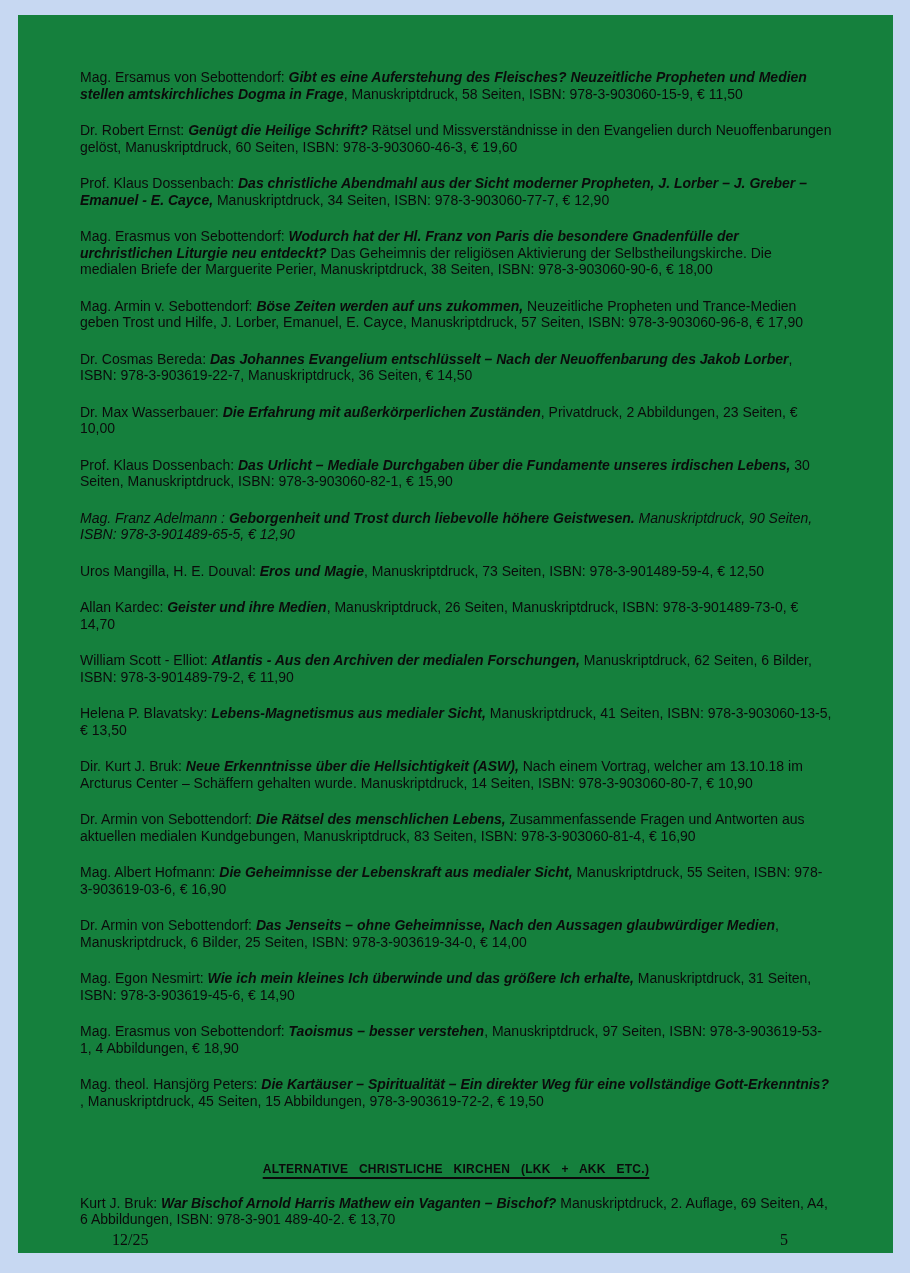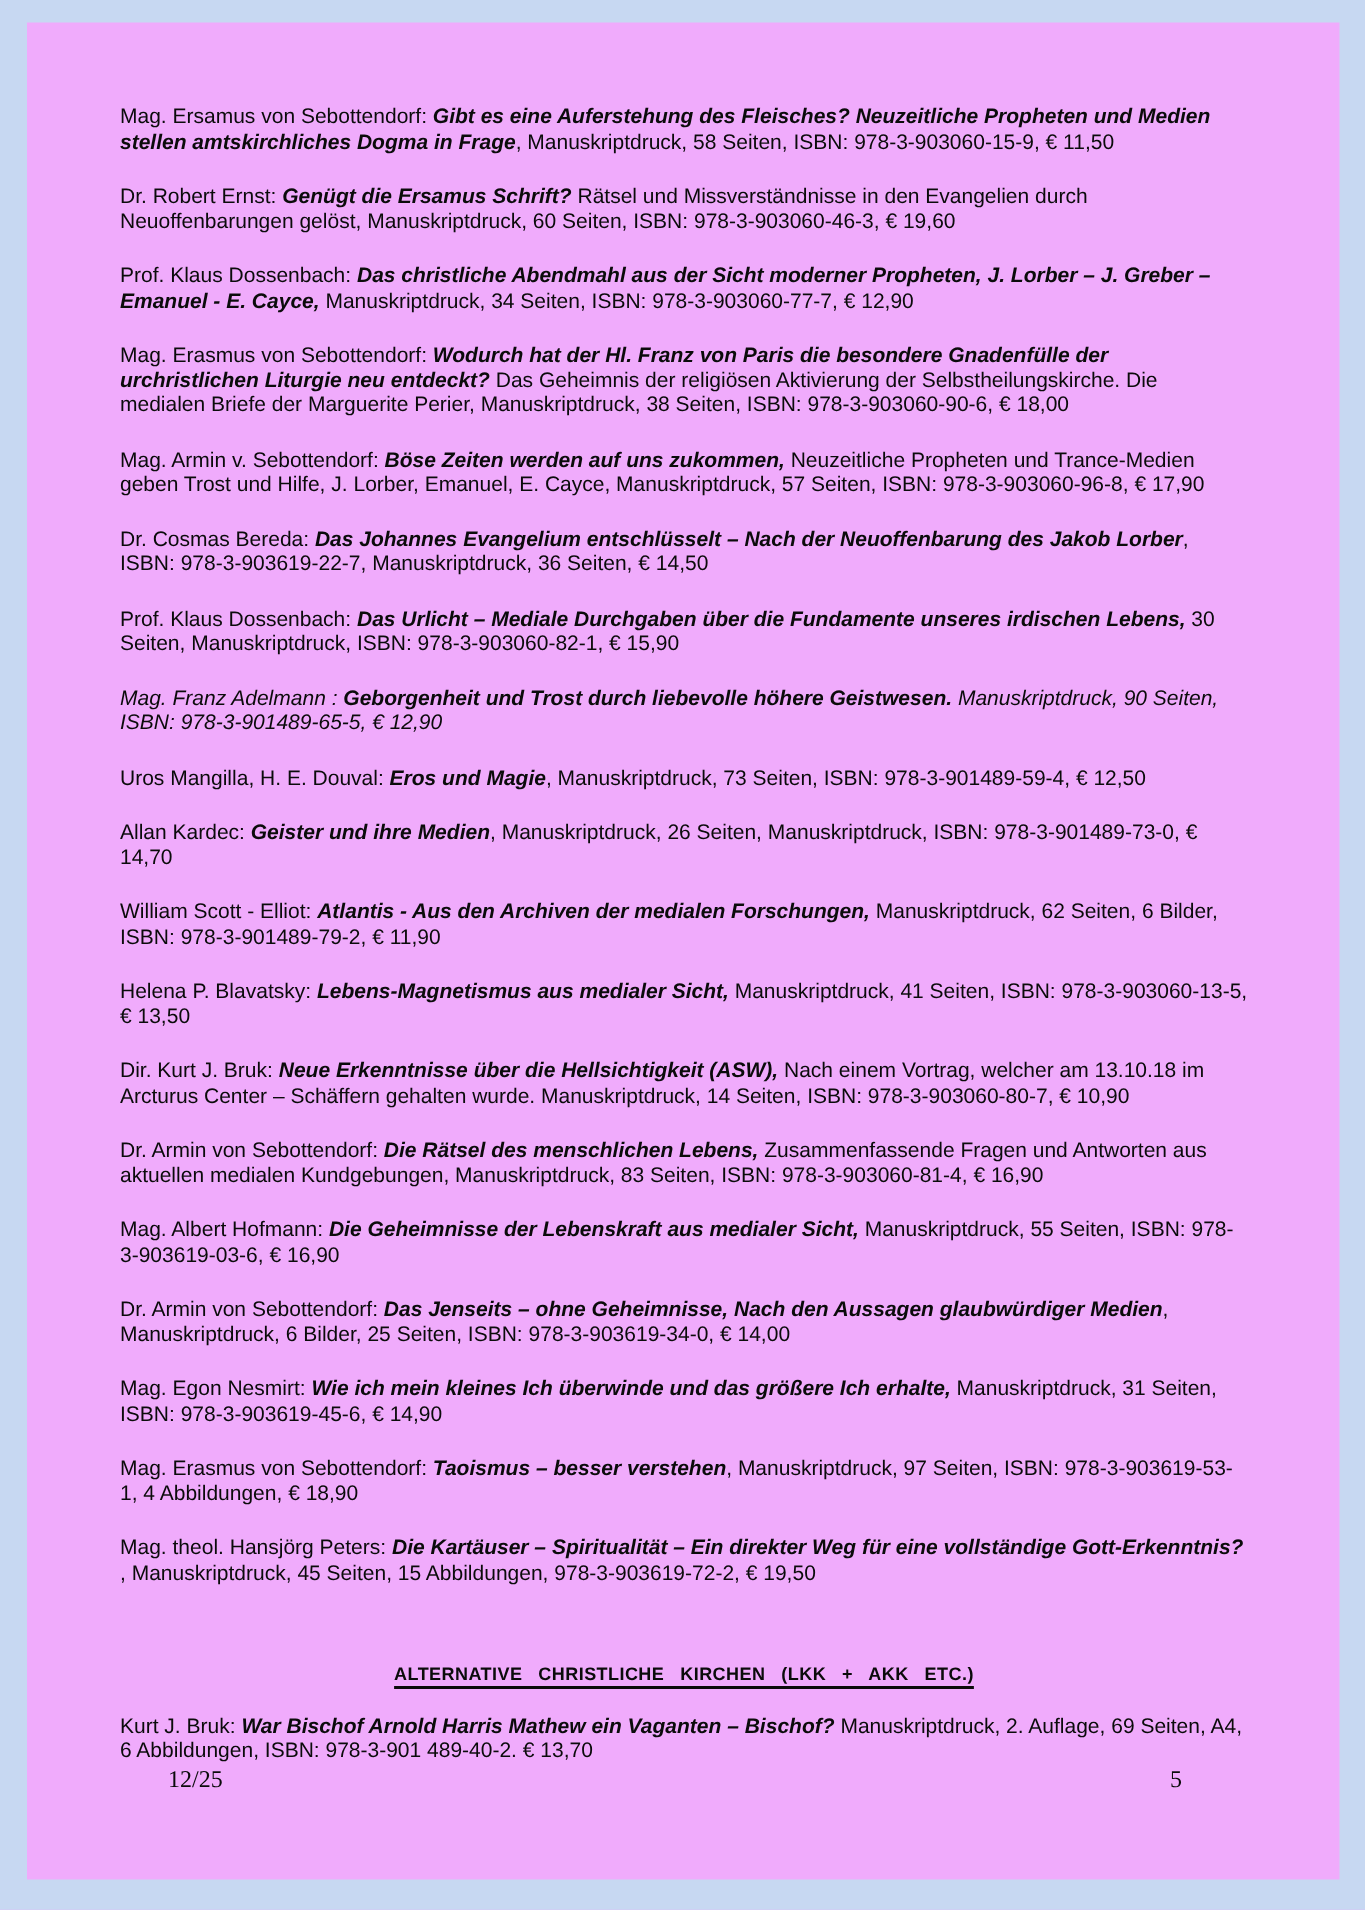--- a/index.html
+++ b/index.html
@@ -11,21 +11,21 @@
   .canvas {
     position: relative;
     width: 910px; height: 1273px;
     background: #c7d8f2;
     overflow: hidden;
   }
   .paper {
     position: absolute;
     left: 18px; top: 15px;
     width: 875px; height: 1238px;
-    background: #f0abfc;
+    background: #15803d;
     overflow: hidden;
   }
   .content {
     padding: 54px 61px 0 62px;
     color: #0b0b0b;
     font-size: 14px;
     line-height: 16.5px;
   }
   p.entry { margin: 0 0 20px 0; }
   p.entry.gap-lg { }
@@ -57,25 +57,26 @@
 </style>
 </head>
 <body>
 
 <div class="canvas">
   <div class="paper">
     <div class="content">
 
       <div>
           <p class="entry"><span class="seg-normal">Mag. Ersamus von Sebottendorf: </span><span class="seg-title">Gibt es eine Auferstehung des Fleisches? Neuzeitliche Propheten und Medien stellen amtskirchliches Dogma in Frage</span><span class="seg-normal">, Manuskriptdruck, 58 Seiten, ISBN: 978-3-903060-15-9, € 11,50</span></p>
-          <p class="entry"><span class="seg-normal">Dr. Robert Ernst: </span><span class="seg-title">Genügt die Ersamus Schrift?</span><span class="seg-normal"> Rätsel und Missverständnisse in den Evangelien durch Neuoffenbarungen gelöst, Manuskriptdruck, 60 Seiten, ISBN: 978-3-903060-46-3, € 19,60</span></p>
+          <p class="entry"><span class="seg-normal">Dr. Robert Ernst: </span><span class="seg-title">Genügt die Heilige Schrift?</span><span class="seg-normal"> Rätsel und Missverständnisse in den Evangelien durch Neuoffenbarungen gelöst, Manuskriptdruck, 60 Seiten, ISBN: 978-3-903060-46-3, € 19,60</span></p>
           <p class="entry"><span class="seg-normal">Prof. Klaus Dossenbach: </span><span class="seg-title">Das christliche Abendmahl aus der Sicht moderner Propheten, J. Lorber – J. Greber – Emanuel - E. Cayce,</span><span class="seg-normal"> Manuskriptdruck, 34 Seiten, ISBN: 978-3-903060-77-7, € 12,90</span></p>
           <p class="entry"><span class="seg-normal">Mag. Erasmus von Sebottendorf: </span><span class="seg-title">Wodurch hat der Hl. Franz von Paris die besondere Gnadenfülle der urchristlichen Liturgie neu entdeckt?</span><span class="seg-normal"> Das Geheimnis der religiösen Aktivierung der Selbstheilungskirche. Die medialen Briefe der Marguerite Perier, Manuskriptdruck, 38 Seiten, ISBN: 978-3-903060-90-6, € 18,00</span></p>
           <p class="entry"><span class="seg-normal">Mag. Armin v. Sebottendorf: </span><span class="seg-title">Böse Zeiten werden auf uns zukommen,</span><span class="seg-normal"> Neuzeitliche Propheten und Trance-Medien geben Trost und Hilfe, J. Lorber, Emanuel, E. Cayce, Manuskriptdruck, 57 Seiten, ISBN: 978-3-903060-96-8, € 17,90</span></p>
           <p class="entry"><span class="seg-normal">Dr. Cosmas Bereda: </span><span class="seg-title">Das Johannes Evangelium entschlüsselt – Nach der Neuoffenbarung des Jakob Lorber</span><span class="seg-normal">, ISBN: 978-3-903619-22-7, Manuskriptdruck, 36 Seiten, € 14,50</span></p>
+          <p class="entry"><span class="seg-normal">Dr. Max Wasserbauer: </span><span class="seg-title">Die Erfahrung mit außerkörperlichen Zuständen</span><span class="seg-normal">, Privatdruck, 2 Abbildungen, 23 Seiten, € 10,00</span></p>
           <p class="entry"><span class="seg-normal">Prof. Klaus Dossenbach: </span><span class="seg-title">Das Urlicht – Mediale Durchgaben über die Fundamente unseres irdischen Lebens,</span><span class="seg-normal"> 30 Seiten, Manuskriptdruck, ISBN: 978-3-903060-82-1, € 15,90</span></p>
           <p class="entry"><span class="seg-italic">Mag. Franz Adelmann : </span><span class="seg-title">Geborgenheit und Trost durch liebevolle höhere Geistwesen.</span><span class="seg-italic">  Manuskriptdruck, 90 Seiten, ISBN: 978-3-901489-65-5,  € 12,90</span></p>
           <p class="entry"><span class="seg-normal">Uros Mangilla, H. E. Douval: </span><span class="seg-title">Eros und Magie</span><span class="seg-normal">, Manuskriptdruck, 73 Seiten, ISBN: 978-3-901489-59-4, € 12,50</span></p>
           <p class="entry"><span class="seg-normal">Allan Kardec: </span><span class="seg-title">Geister und ihre Medien</span><span class="seg-normal">, Manuskriptdruck, 26 Seiten, Manuskriptdruck, ISBN: 978-3-901489-73-0, € 14,70</span></p>
           <p class="entry"><span class="seg-normal">William Scott - Elliot: </span><span class="seg-title">Atlantis - Aus den Archiven der medialen Forschungen,</span><span class="seg-normal"> Manuskriptdruck, 62 Seiten, 6 Bilder, ISBN: 978-3-901489-79-2,  € 11,90</span></p>
           <p class="entry gap-lg"><span class="seg-normal">Helena P. Blavatsky: </span><span class="seg-title">Lebens-Magnetismus aus medialer Sicht,</span><span class="seg-normal"> Manuskriptdruck, 41 Seiten, ISBN: 978-3-903060-13-5,  € 13,50</span></p>
           <p class="entry"><span class="seg-normal">Dir. Kurt J. Bruk: </span><span class="seg-title">Neue Erkenntnisse über die Hellsichtigkeit (ASW),</span><span class="seg-normal"> Nach einem Vortrag, welcher am 13.10.18 im Arcturus Center – Schäffern gehalten wurde. Manuskriptdruck, 14 Seiten, ISBN: 978-3-903060-80-7, € 10,90</span></p>
           <p class="entry"><span class="seg-normal">Dr. Armin von Sebottendorf: </span><span class="seg-title">Die Rätsel des menschlichen Lebens,</span><span class="seg-normal"> Zusammenfassende Fragen und Antworten aus aktuellen medialen Kundgebungen, Manuskriptdruck, 83 Seiten, ISBN: 978-3-903060-81-4, € 16,90</span></p>
           <p class="entry"><span class="seg-normal">Mag. Albert Hofmann: </span><span class="seg-title">Die Geheimnisse der Lebenskraft aus medialer Sicht,</span><span class="seg-normal"> Manuskriptdruck, 55 Seiten, ISBN: 978-3-903619-03-6, € 16,90</span></p>
           <p class="entry"><span class="seg-normal">Dr. Armin von Sebottendorf: </span><span class="seg-title">Das Jenseits – ohne Geheimnisse, Nach den Aussagen glaubwürdiger Medien</span><span class="seg-normal">, Manuskriptdruck, 6 Bilder, 25 Seiten,  ISBN: 978-3-903619-34-0, € 14,00</span></p>

